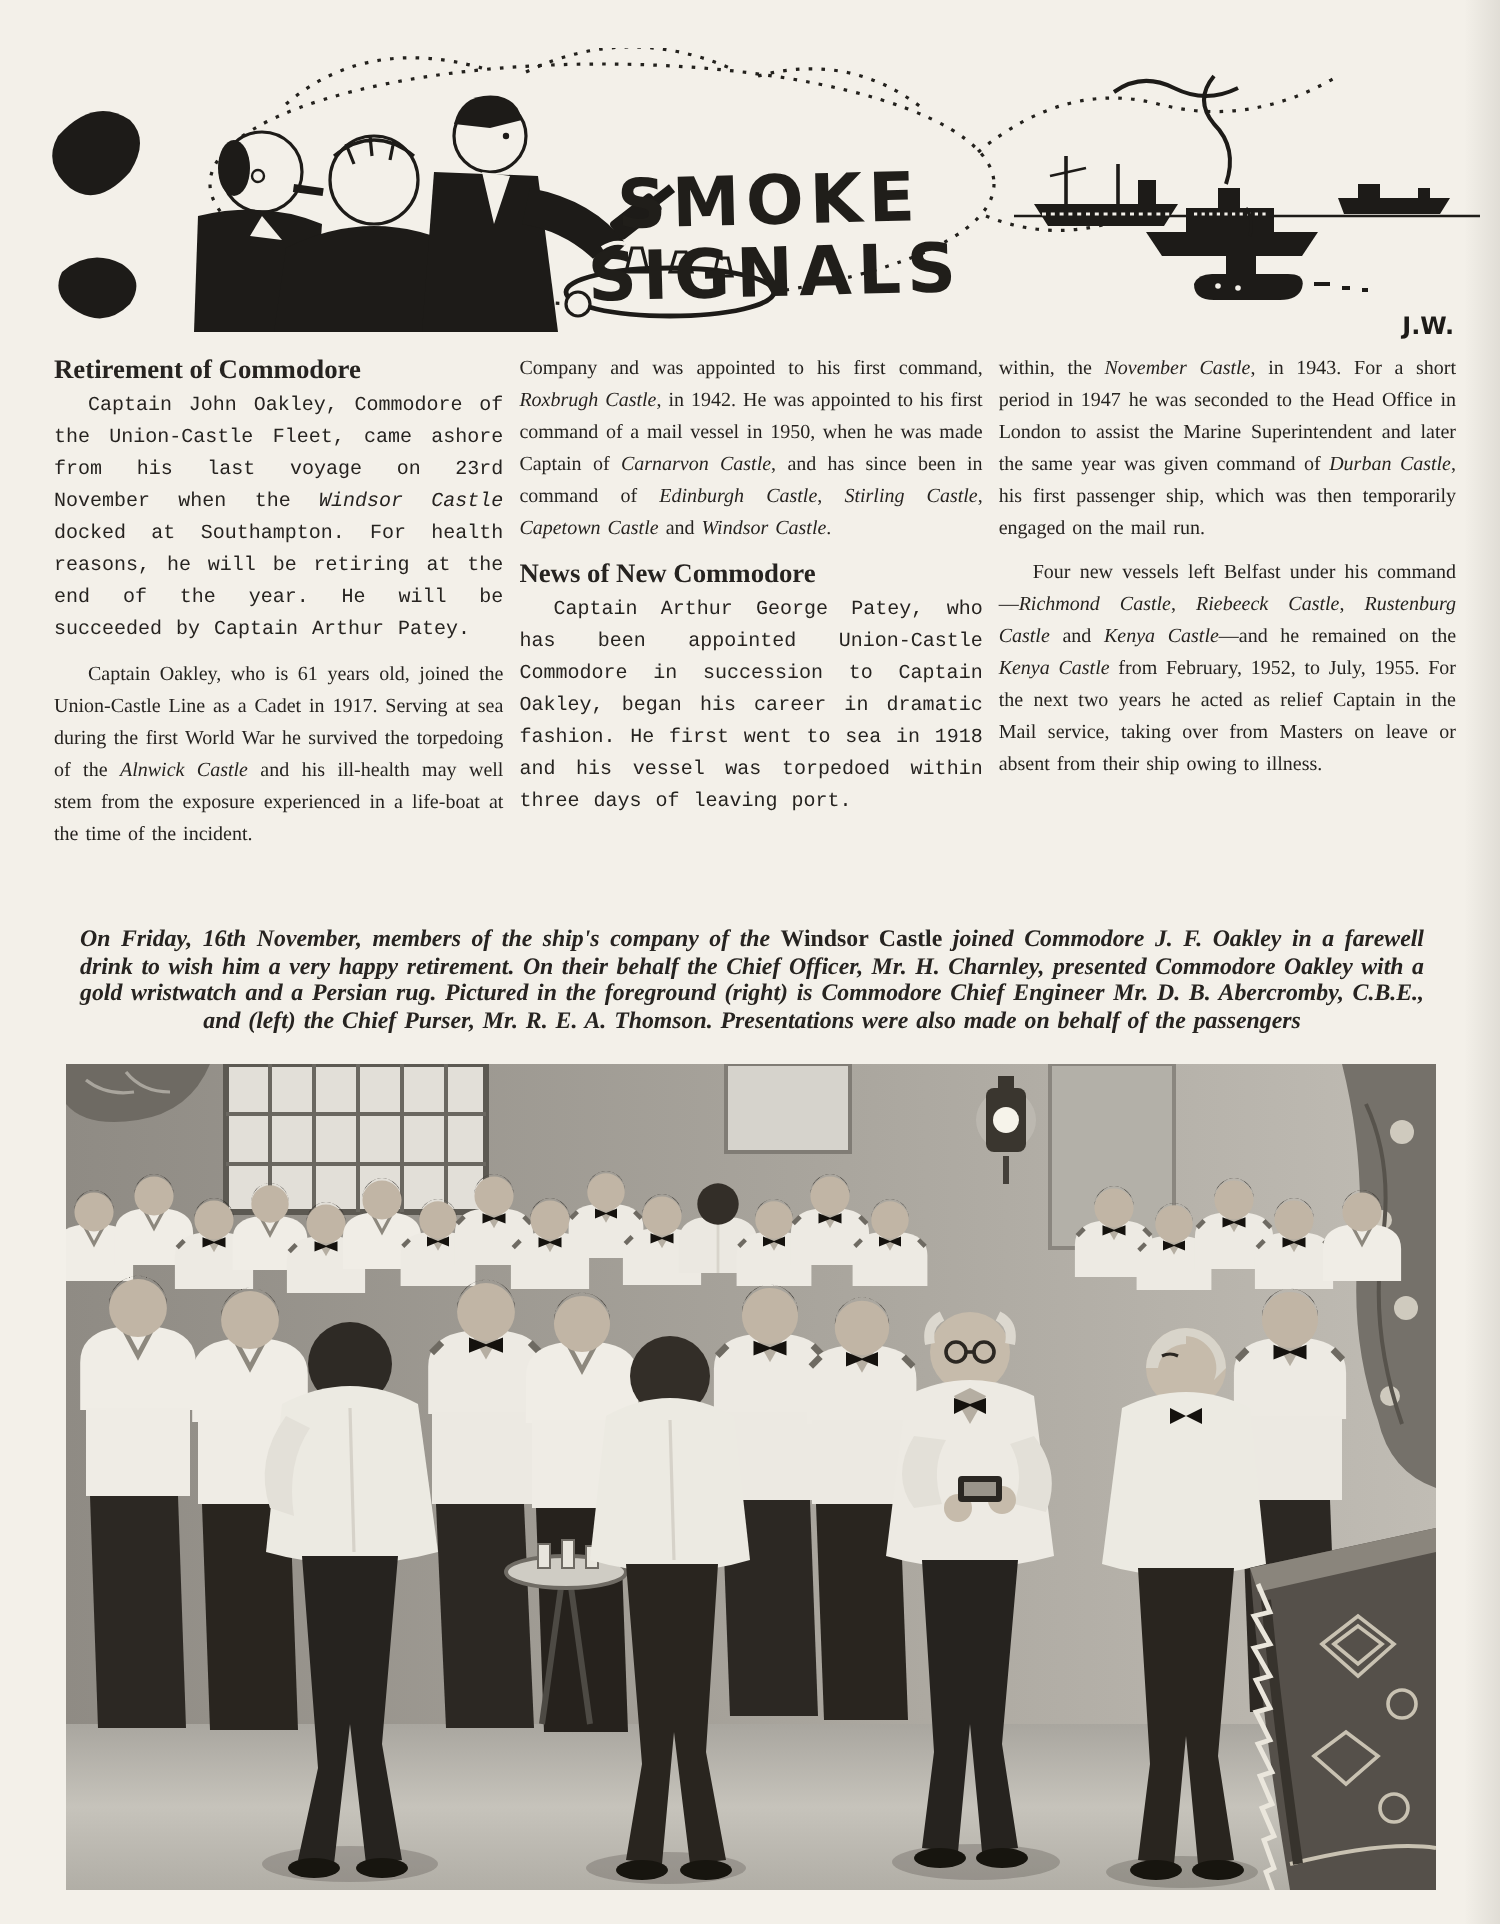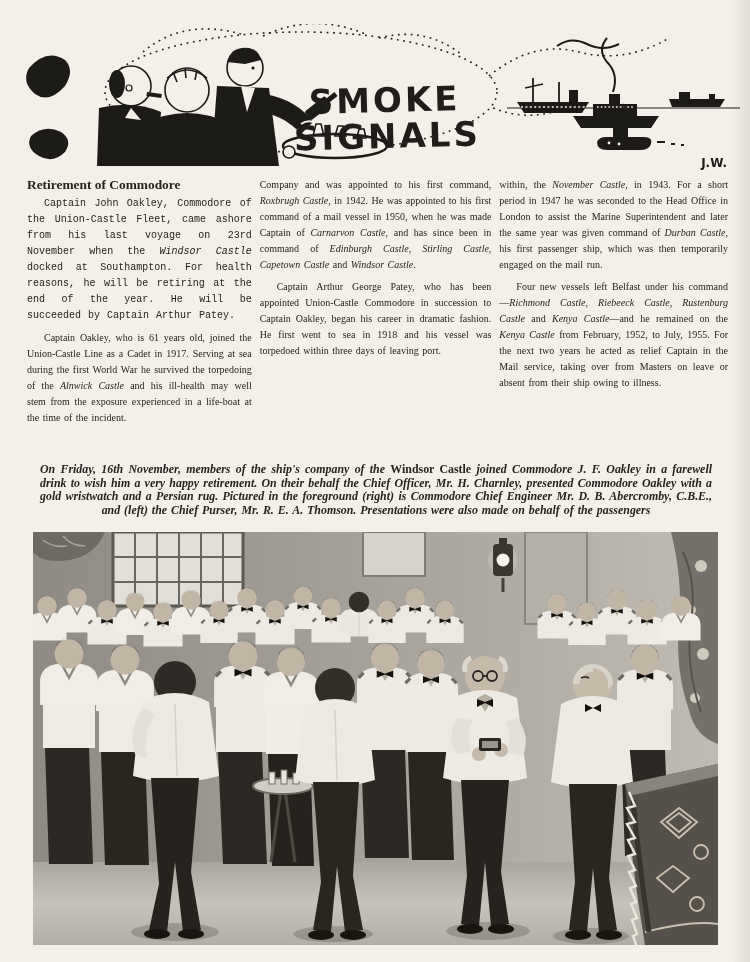--- a/index.html
+++ b/index.html
@@ -152,20 +152,21 @@
 </div>
 
 <div class="columns">
   <div class="col col-1">
       <h3>Retirement of Commodore</h3>
       <p><span>Captain John Oakley, Commodore of the Union-Castle Fleet, came ashore from his last voyage on 23rd November when the </span><i>Windsor Castle</i><span> docked at Southampton. For health reasons, he will be retiring at the end of the year. He will be succeeded by Captain Arthur Patey.</span></p>
       <p><span>Captain Oakley, who is 61 years old, joined the Union-Castle Line as a Cadet in 1917. Serving at sea during the first World War he survived the torpedoing of the </span><i>Alnwick Castle</i><span> and his ill-health may well stem from the exposure experienced in a life-boat at the time of the incident.</span></p>
     </div>
   <div class="col col-2">
       <p class="flush"><span>Company and was appointed to his first command, </span><i>Roxbrugh Castle</i><span>, in 1942. He was appointed to his first command of a mail vessel in 1950, when he was made Captain of </span><i>Carnarvon Castle</i><span>, and has since been in command of </span><i>Edinburgh Castle</i><span>, </span><i>Stirling Castle</i><span>, </span><i>Capetown Castle</i><span> and </span><i>Windsor Castle</i><span>.</span></p>
+      <h3>News of New Commodore</h3>
       <p><span>Captain Arthur George Patey, who has been appointed Union-Castle Commodore in succession to Captain Oakley, began his career in dramatic fashion. He first went to sea in 1918 and his vessel was torpedoed within three days of leaving port.</span></p>
     </div>
   <div class="col col-3">
       <p class="flush"><span>within, the </span><i>November Castle</i><span>, in 1943. For a short period in 1947 he was seconded to the Head Office in London to assist the Marine Superintendent and later the same year was given command of </span><i>Durban Castle</i><span>, his first passenger ship, which was then temporarily engaged on the mail run.</span></p>
       <p><span>Four new vessels left Belfast under his command—</span><i>Richmond Castle</i><span>, </span><i>Riebeeck Castle</i><span>, </span><i>Rustenburg Castle</i><span> and </span><i>Kenya Castle</i><span>—and he remained on the </span><i>Kenya Castle</i><span> from February, 1952, to July, 1955. For the next two years he acted as relief Captain in the Mail service, taking over from Masters on leave or absent from their ship owing to illness.</span></p>
     </div>
 </div>
 
 <div class="photo-caption"><i>On Friday, 16th November, members of the ship's company of the </i><span>Windsor Castle</span><i> joined Commodore J. F. Oakley in a farewell drink to wish him a very happy retirement.  On their behalf the Chief Officer, Mr. H. Charnley, presented Commodore Oakley with a gold wristwatch and a Persian rug. Pictured in the foreground (right) is Commodore Chief Engineer Mr. D. B. Abercromby, C.B.E., and (left) the Chief Purser, Mr. R. E. A. Thomson. Presentations were also made on behalf of the passengers</i></div>
 

